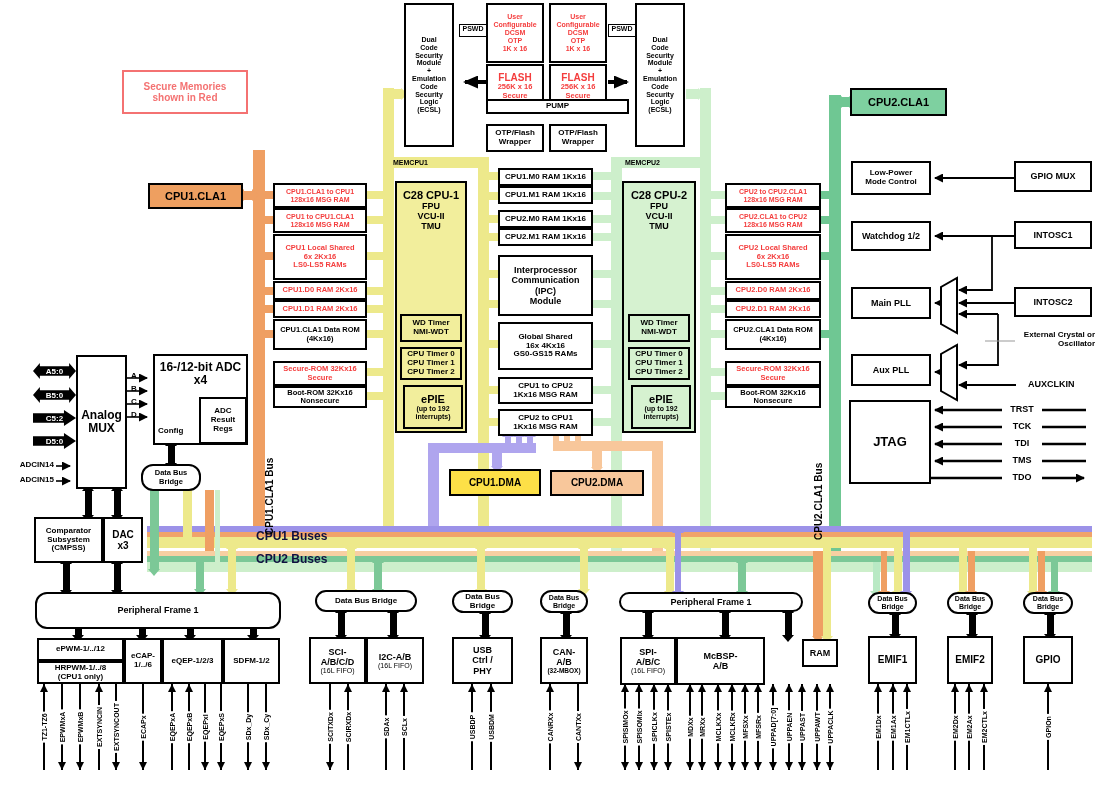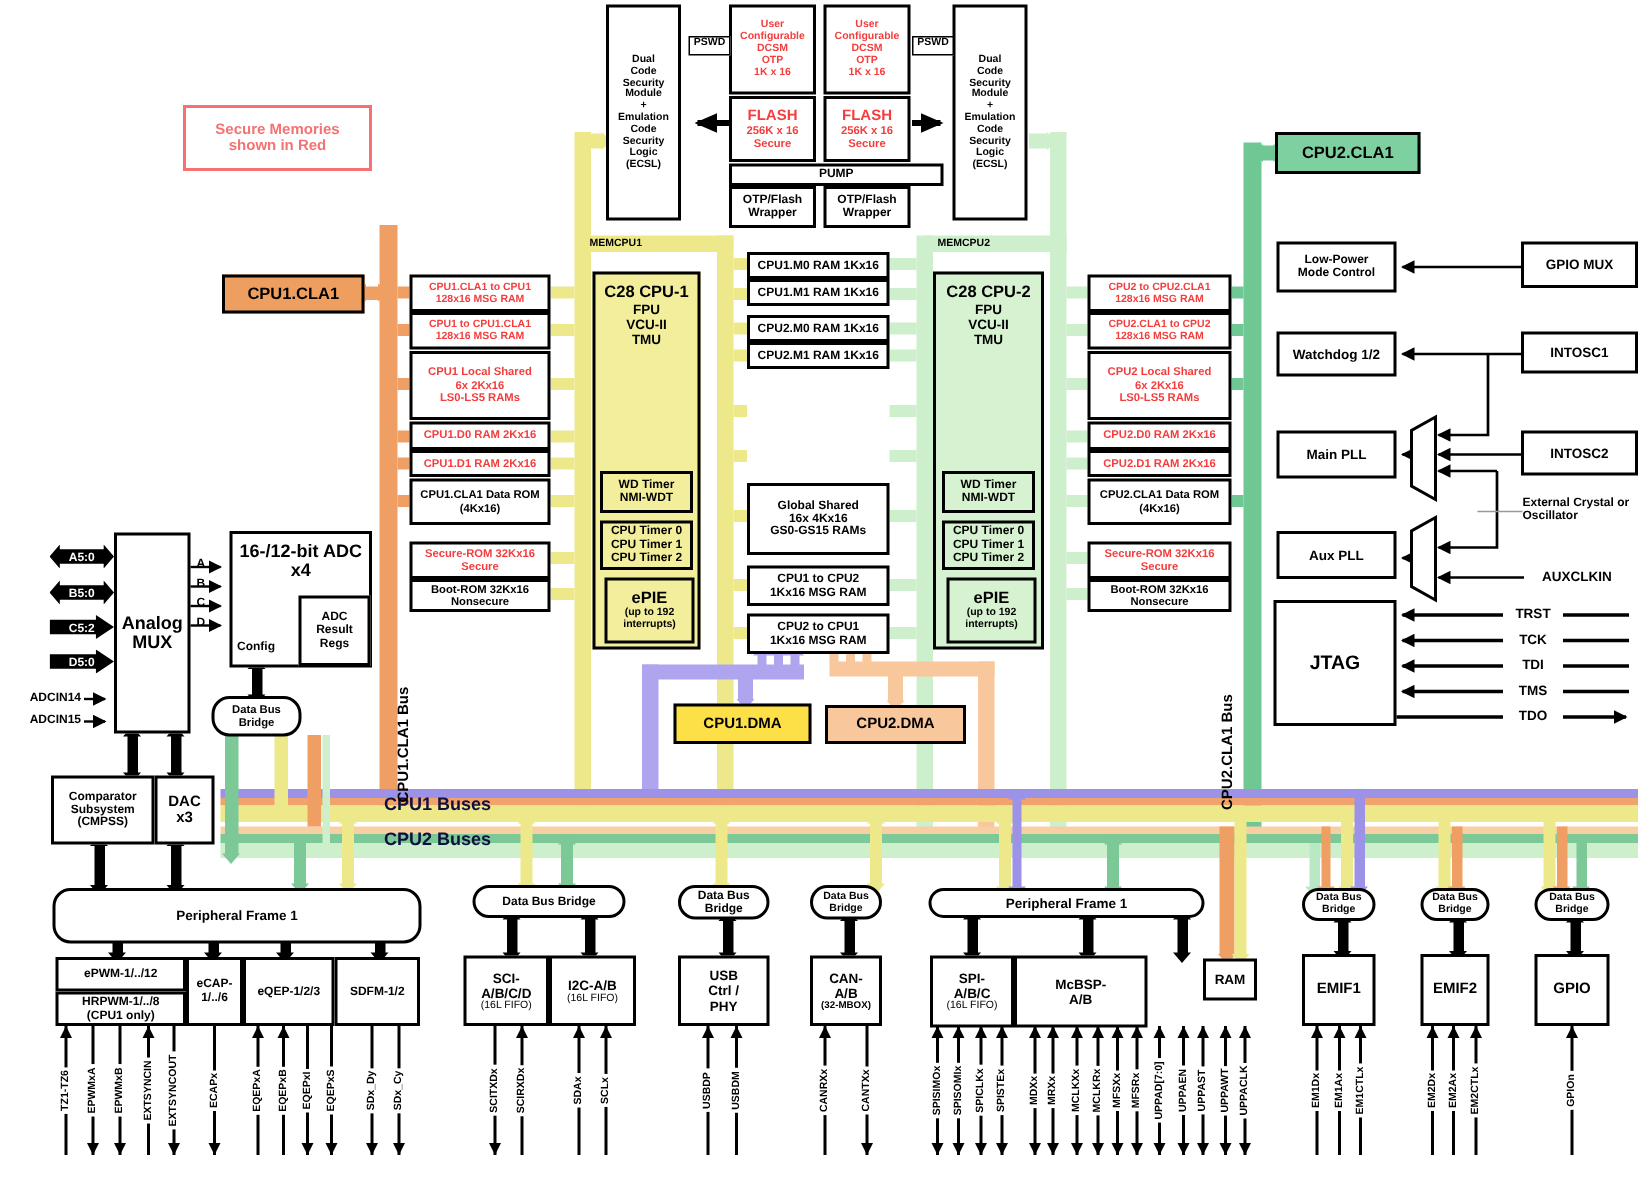--- a/index.html
+++ b/index.html
@@ -190,21 +190,21 @@
   <div class="blk" style="left:486px;top:64px;width:58px;height:44px">
     <span class="f10 red">FLASH</span>
     <span class="f75 red">256K x 16
 Secure</span>
   </div>
   <div class="blk" style="left:549px;top:64px;width:58px;height:44px">
     <span class="f10 red">FLASH</span>
     <span class="f75 red">256K x 16
 Secure</span>
   </div>
-  <div class="blk f8" style="left:486px;top:109px;width:143px;height:15px">PUMP</div>
+  <div class="blk f8" style="left:486px;top:99px;width:143px;height:15px">PUMP</div>
   <div class="blk f8" style="left:486px;top:124px;width:58px;height:28px">OTP/Flash
 Wrapper</div>
   <div class="blk f8" style="left:549px;top:124px;width:58px;height:28px">OTP/Flash
 Wrapper</div>
   <div class="blk b25 f7" style="left:635px;top:3px;width:50px;height:144px">Dual
 Code
 Security
 Module
 +
 Emulation
@@ -249,20 +249,24 @@
   <div class="blk" style="left:403px;top:385px;width:60px;height:44px;background:#F2EE9C">
     <span class="f11">ePIE</span>
     <span class="f7">(up to 192
 interrupts)</span>
   </div>
 
   <div class="blk f8" style="left:498px;top:168px;width:95px;height:18px">CPU1.M0 RAM 1Kx16</div>
   <div class="blk f8" style="left:498px;top:186px;width:95px;height:18px">CPU1.M1 RAM 1Kx16</div>
   <div class="blk f8" style="left:498px;top:210px;width:95px;height:18px">CPU2.M0 RAM 1Kx16</div>
   <div class="blk f8" style="left:498px;top:228px;width:95px;height:18px">CPU2.M1 RAM 1Kx16</div>
+  <div class="blk b25 f9" style="left:498px;top:255px;width:95px;height:61px">Interprocessor
+Communication
+(IPC)
+Module</div>
   <div class="blk b25 f8" style="left:498px;top:322px;width:95px;height:48px">Global Shared
 16x 4Kx16
 GS0-GS15 RAMs</div>
   <div class="blk b25 f8" style="left:498px;top:377px;width:95px;height:27px">CPU1 to CPU2
 1Kx16 MSG RAM</div>
   <div class="blk b25 f8" style="left:498px;top:409px;width:95px;height:27px">CPU2 to CPU1
 1Kx16 MSG RAM</div>
 
   <div class="lbl f7" style="left:625px;top:159px">MEMCPU2</div>
   <div class="blk b25 f9" style="left:622px;top:181px;width:74px;height:252px;background:#D6F2D0;justify-content:flex-start;padding-top:6px">
@@ -332,21 +336,21 @@
   <div class="blk f10" style="left:103px;top:517px;width:40px;height:46px">DAC
 x3</div>
 
   <div class="blk f8" style="left:851px;top:161px;width:80px;height:34px">Low-Power
 Mode Control</div>
   <div class="blk f9" style="left:1014px;top:161px;width:78px;height:31px">GPIO MUX</div>
   <div class="blk f9" style="left:851px;top:221px;width:80px;height:30px">Watchdog 1/2</div>
   <div class="blk f9" style="left:1014px;top:221px;width:78px;height:28px">INTOSC1</div>
   <div class="blk f9" style="left:851px;top:287px;width:80px;height:32px">Main PLL</div>
   <div class="blk f9" style="left:1014px;top:287px;width:78px;height:30px">INTOSC2</div>
-  <div class="lbl f8" style="left:1015px;top:331px;width:80px;text-align:left">External Crystal or
+  <div class="lbl f8" style="left:1015px;top:331px;width:80px;text-align:right">External Crystal or
 Oscillator</div>
   <div class="blk f9" style="left:851px;top:354px;width:80px;height:32px">Aux PLL</div>
   <div class="lbl f9" style="left:1028px;top:379px">AUXCLKIN</div>
   <div class="blk b25 f13" style="left:849px;top:400px;width:82px;height:84px">JTAG</div>
   <div class="lbl wbg f9" style="left:1002px;top:404px;width:40px">TRST</div>
   <div class="lbl wbg f9" style="left:1002px;top:421px;width:40px">TCK</div>
   <div class="lbl wbg f9" style="left:1002px;top:438px;width:40px">TDI</div>
   <div class="lbl wbg f9" style="left:1002px;top:455px;width:40px">TMS</div>
   <div class="lbl wbg f9" style="left:1002px;top:472px;width:40px">TDO</div>
 

